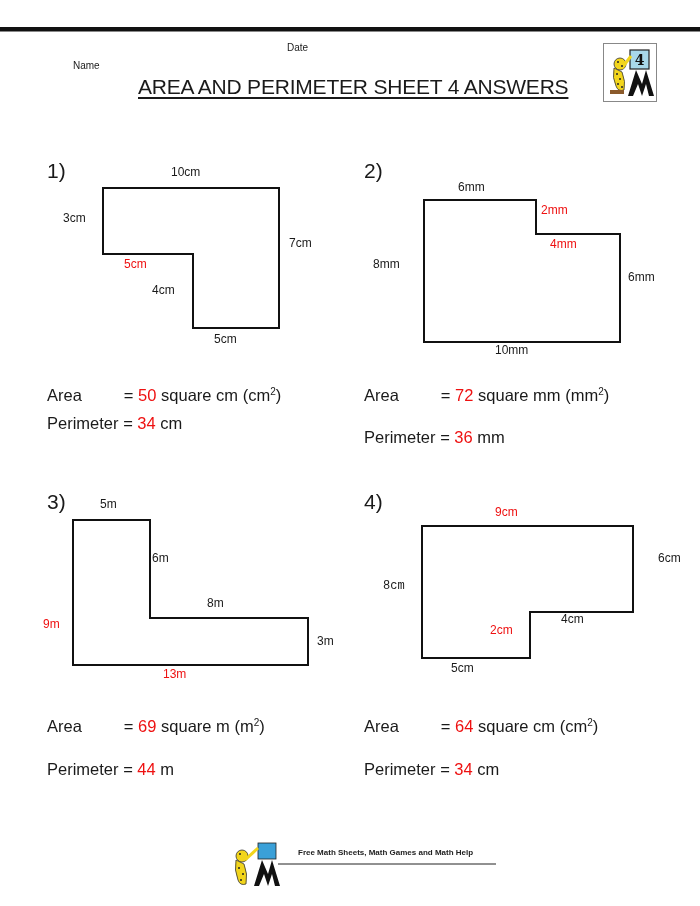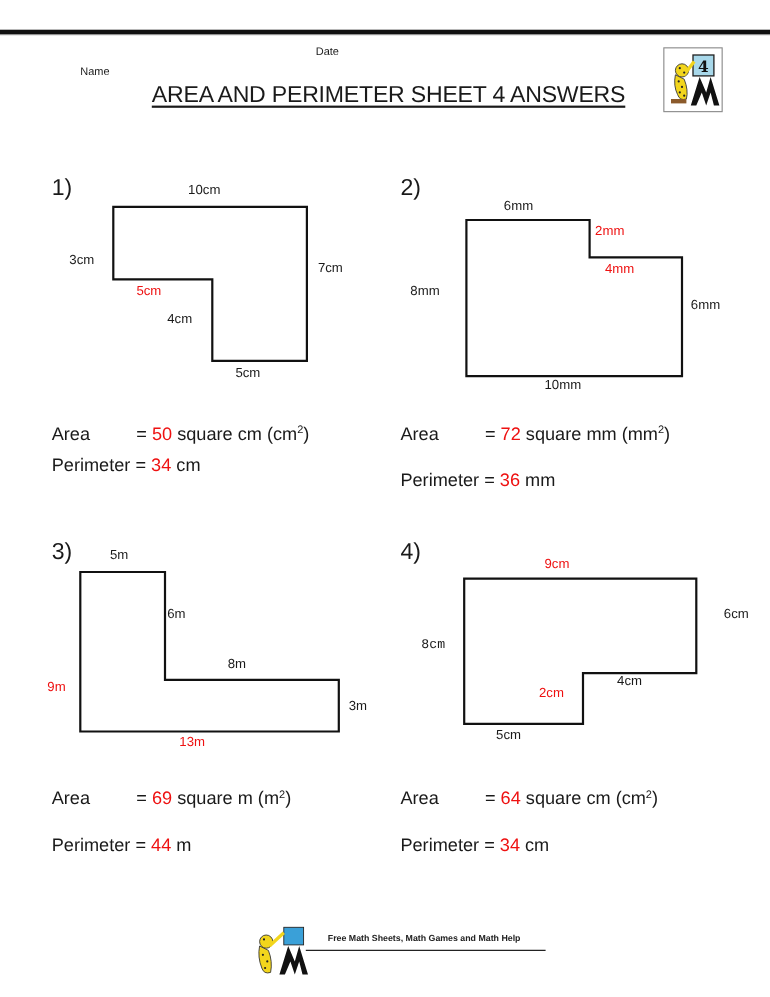--- a/index.html
+++ b/index.html
@@ -53,21 +53,21 @@
 
 <svg class="shapes" width="700" height="906">
   <polygon points="103,188 279,188 279,328 193,328 193,254 103,254" fill="none" stroke="#111" stroke-width="2"></polygon>
   <polygon points="424,200 536,200 536,234 620,234 620,342 424,342" fill="none" stroke="#111" stroke-width="2"></polygon>
   <polygon points="73,520 150,520 150,618 308,618 308,665 73,665" fill="none" stroke="#111" stroke-width="2"></polygon>
   <polygon points="422,526 633,526 633,612 530,612 530,658 422,658" fill="none" stroke="#111" stroke-width="2"></polygon>
 </svg>
 
 <div class="abs qnum" style="left:47px; top:159px;">1)</div>
 <div class="abs lbl" style="left:171px; top:165px;">10cm</div>
-<div class="abs lbl" style="left:63px; top:229px;">3cm</div>
+<div class="abs lbl" style="left:63px; top:211px;">3cm</div>
 <div class="abs lbl red" style="left:124px; top:257px;">5cm</div>
 <div class="abs lbl" style="left:152px; top:283px;">4cm</div>
 <div class="abs lbl" style="left:289px; top:236px;">7cm</div>
 <div class="abs lbl" style="left:214px; top:332px;">5cm</div>
 
 <div class="abs ans" style="left:47px; top:386px;">
   <span>Area</span><span style="display:inline-block;width:42px"></span><span>=</span> <span class="red">50</span> <span>square cm (cm</span><sup>2</sup><span>)</span>
 </div>
 <div class="abs ans" style="left:47px; top:414px;">
   <span>Perimeter</span> <span>=</span> <span class="red">34</span> <span>cm</span>

